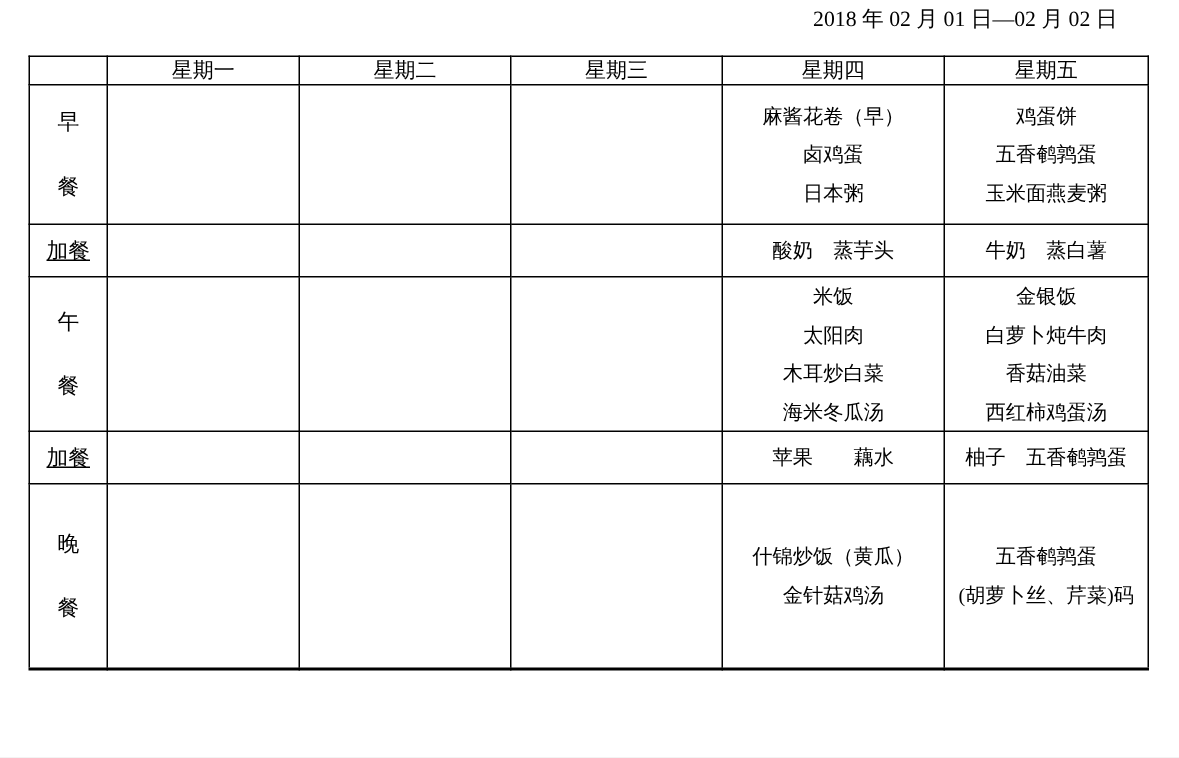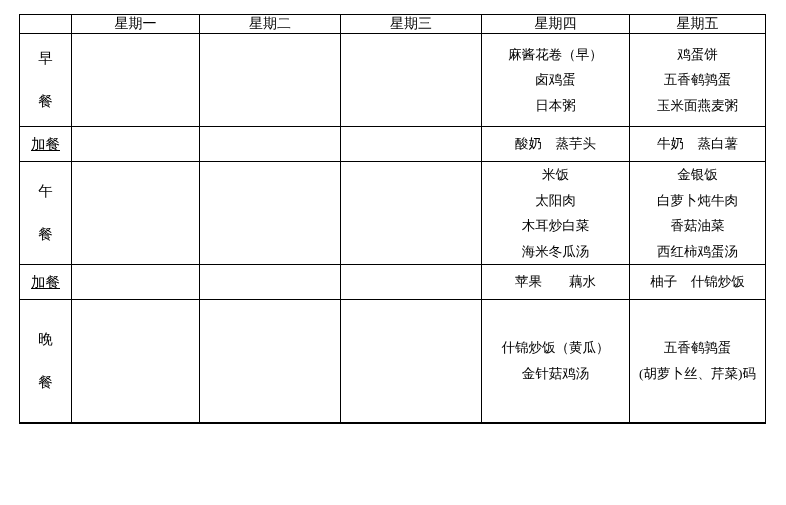--- a/index.html
+++ b/index.html
@@ -74,20 +74,21 @@
     font-size: 13.5px;
     white-space: pre;
   }
 </style>
 </head>
 <body>
 
 <div class="page">
 
 
+  <div class="date-line">2018 年 02 月 01 日—02 月 02 日</div>
 
   <table class="menu-table">
     <colgroup>
       <col style="width:52px">
       <col style="width:128px">
       <col style="width:141px">
       <col style="width:141px">
       <col style="width:148px">
       <col style="width:136px">
     </colgroup>
@@ -175,21 +176,21 @@
       <th>
         <span class="meal-label-inline">加餐</span>
       </th>
       <td></td>
       <td></td>
       <td></td>
       <td>
         <div class="menu-line">苹果　　藕水</div>
       </td>
       <td>
-        <div class="menu-line">柚子　什锦炒饭</div>
+        <div class="menu-line">柚子　五香鹌鹑蛋</div>
       </td>
     </tr>
 
     <tr class="row-dinner">
       <th>
         <div class="meal-label-stacked">
           <span>晚</span>
           <span>餐</span>
         </div>
       </th>

